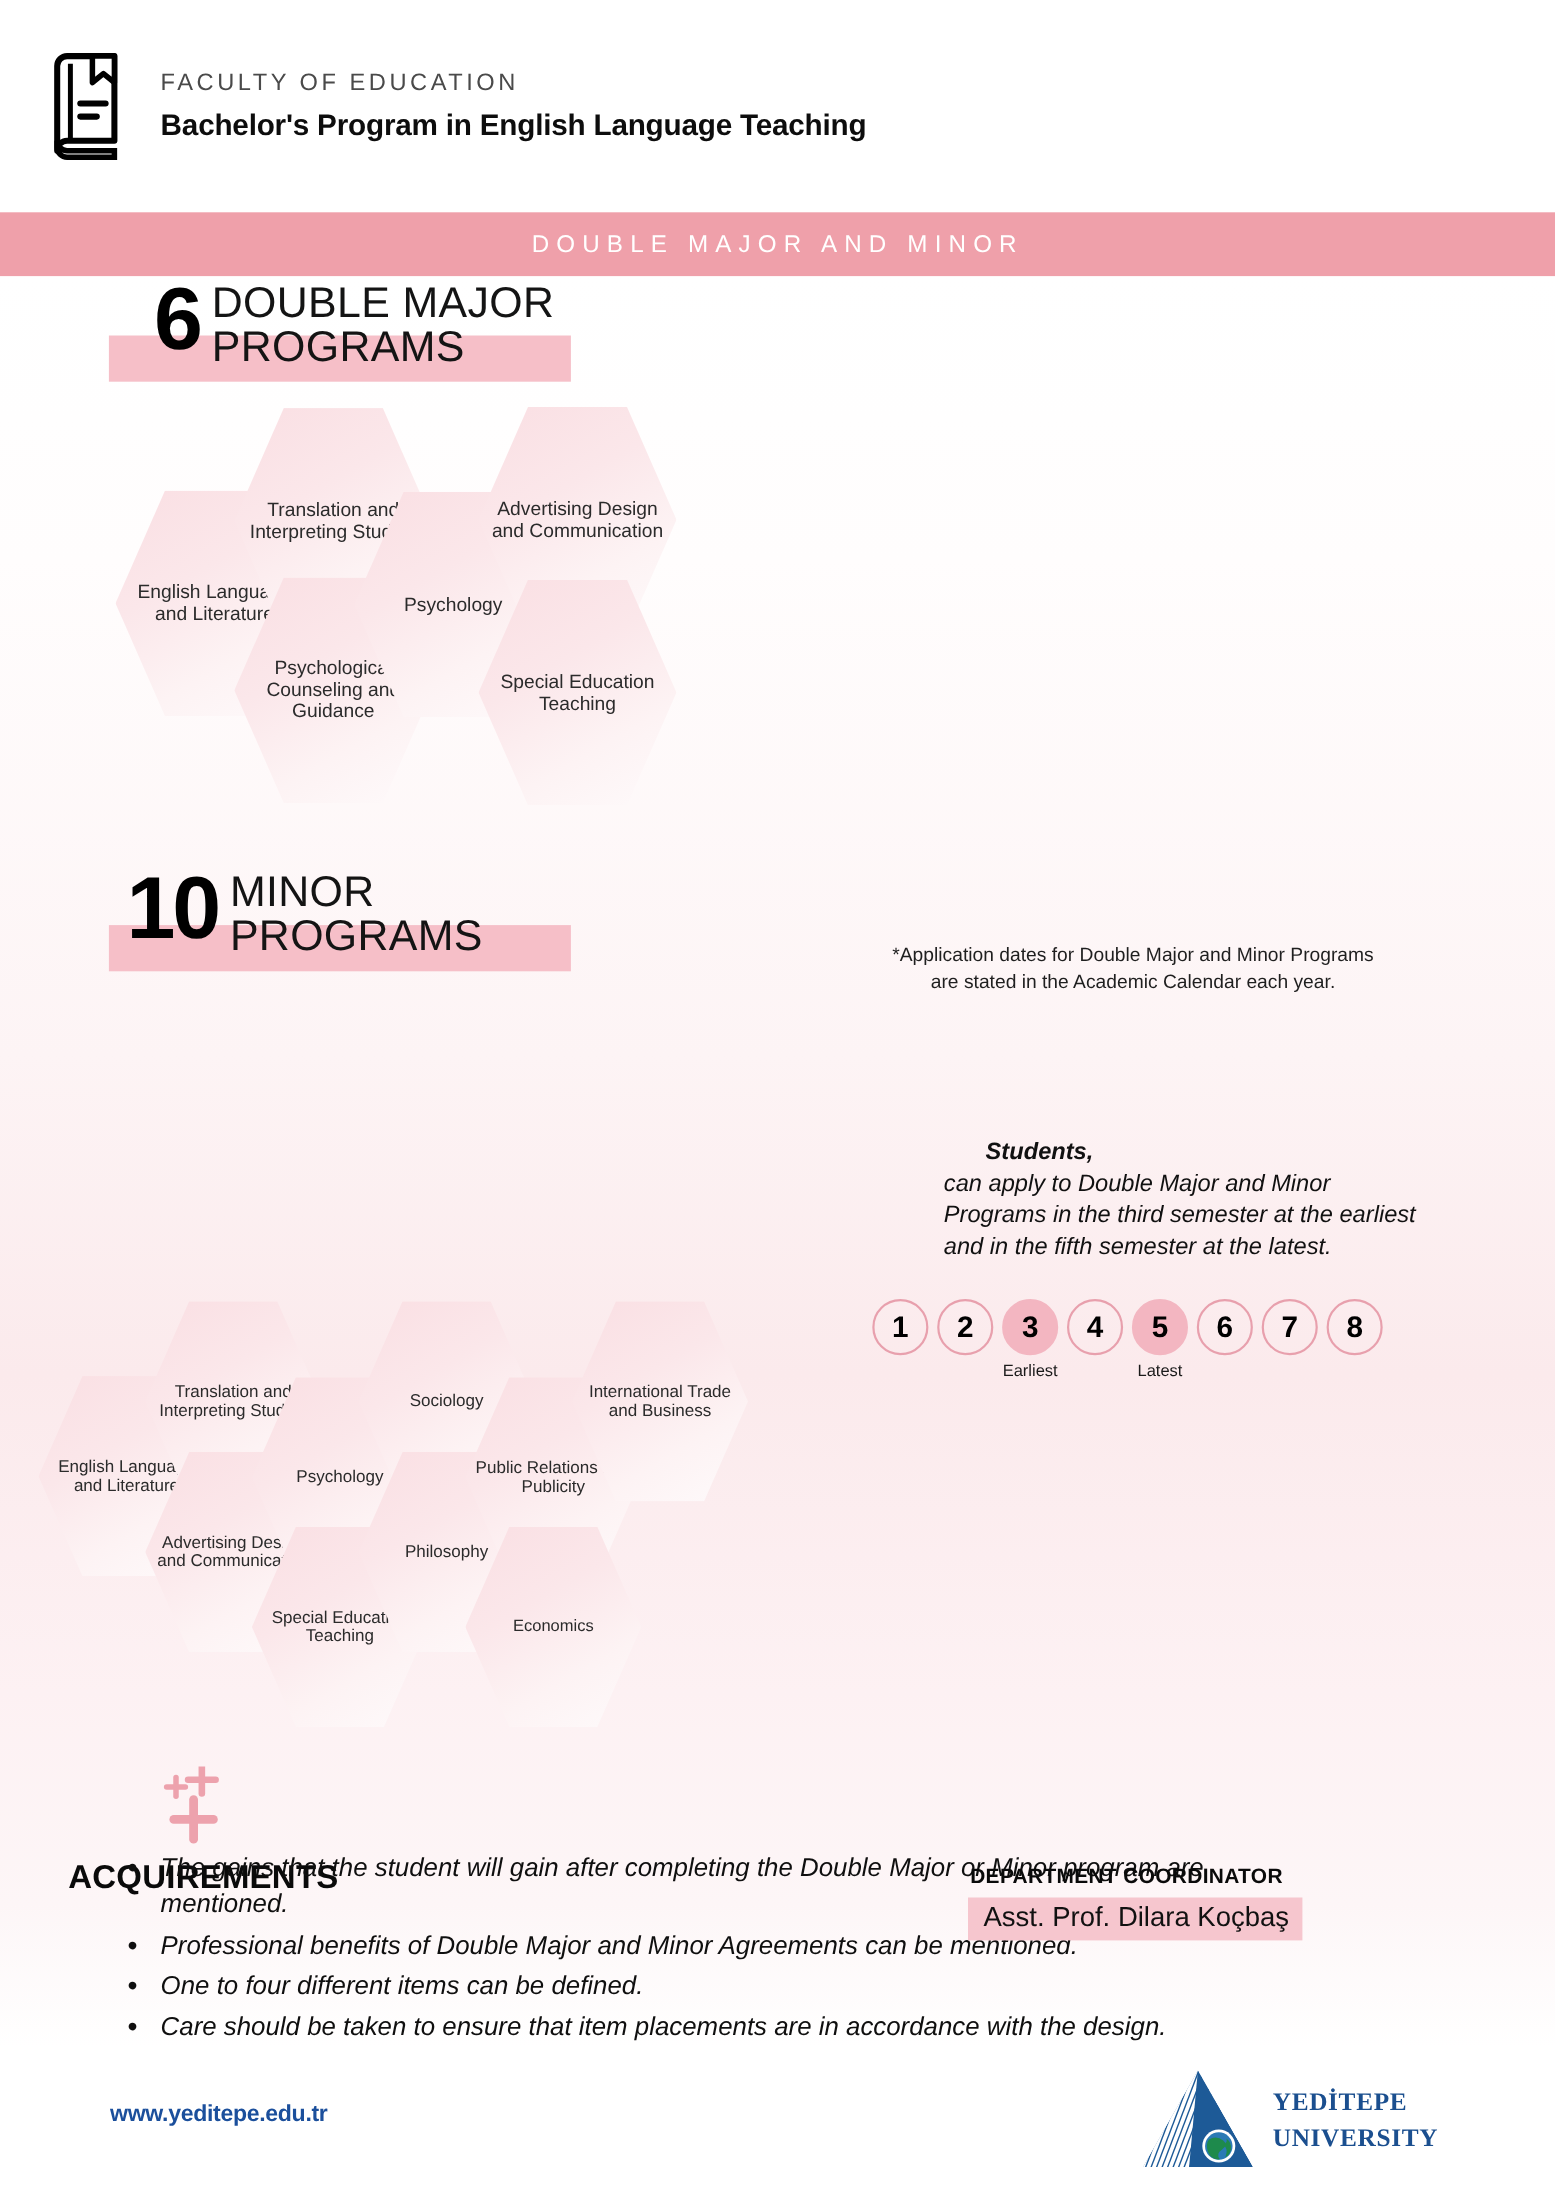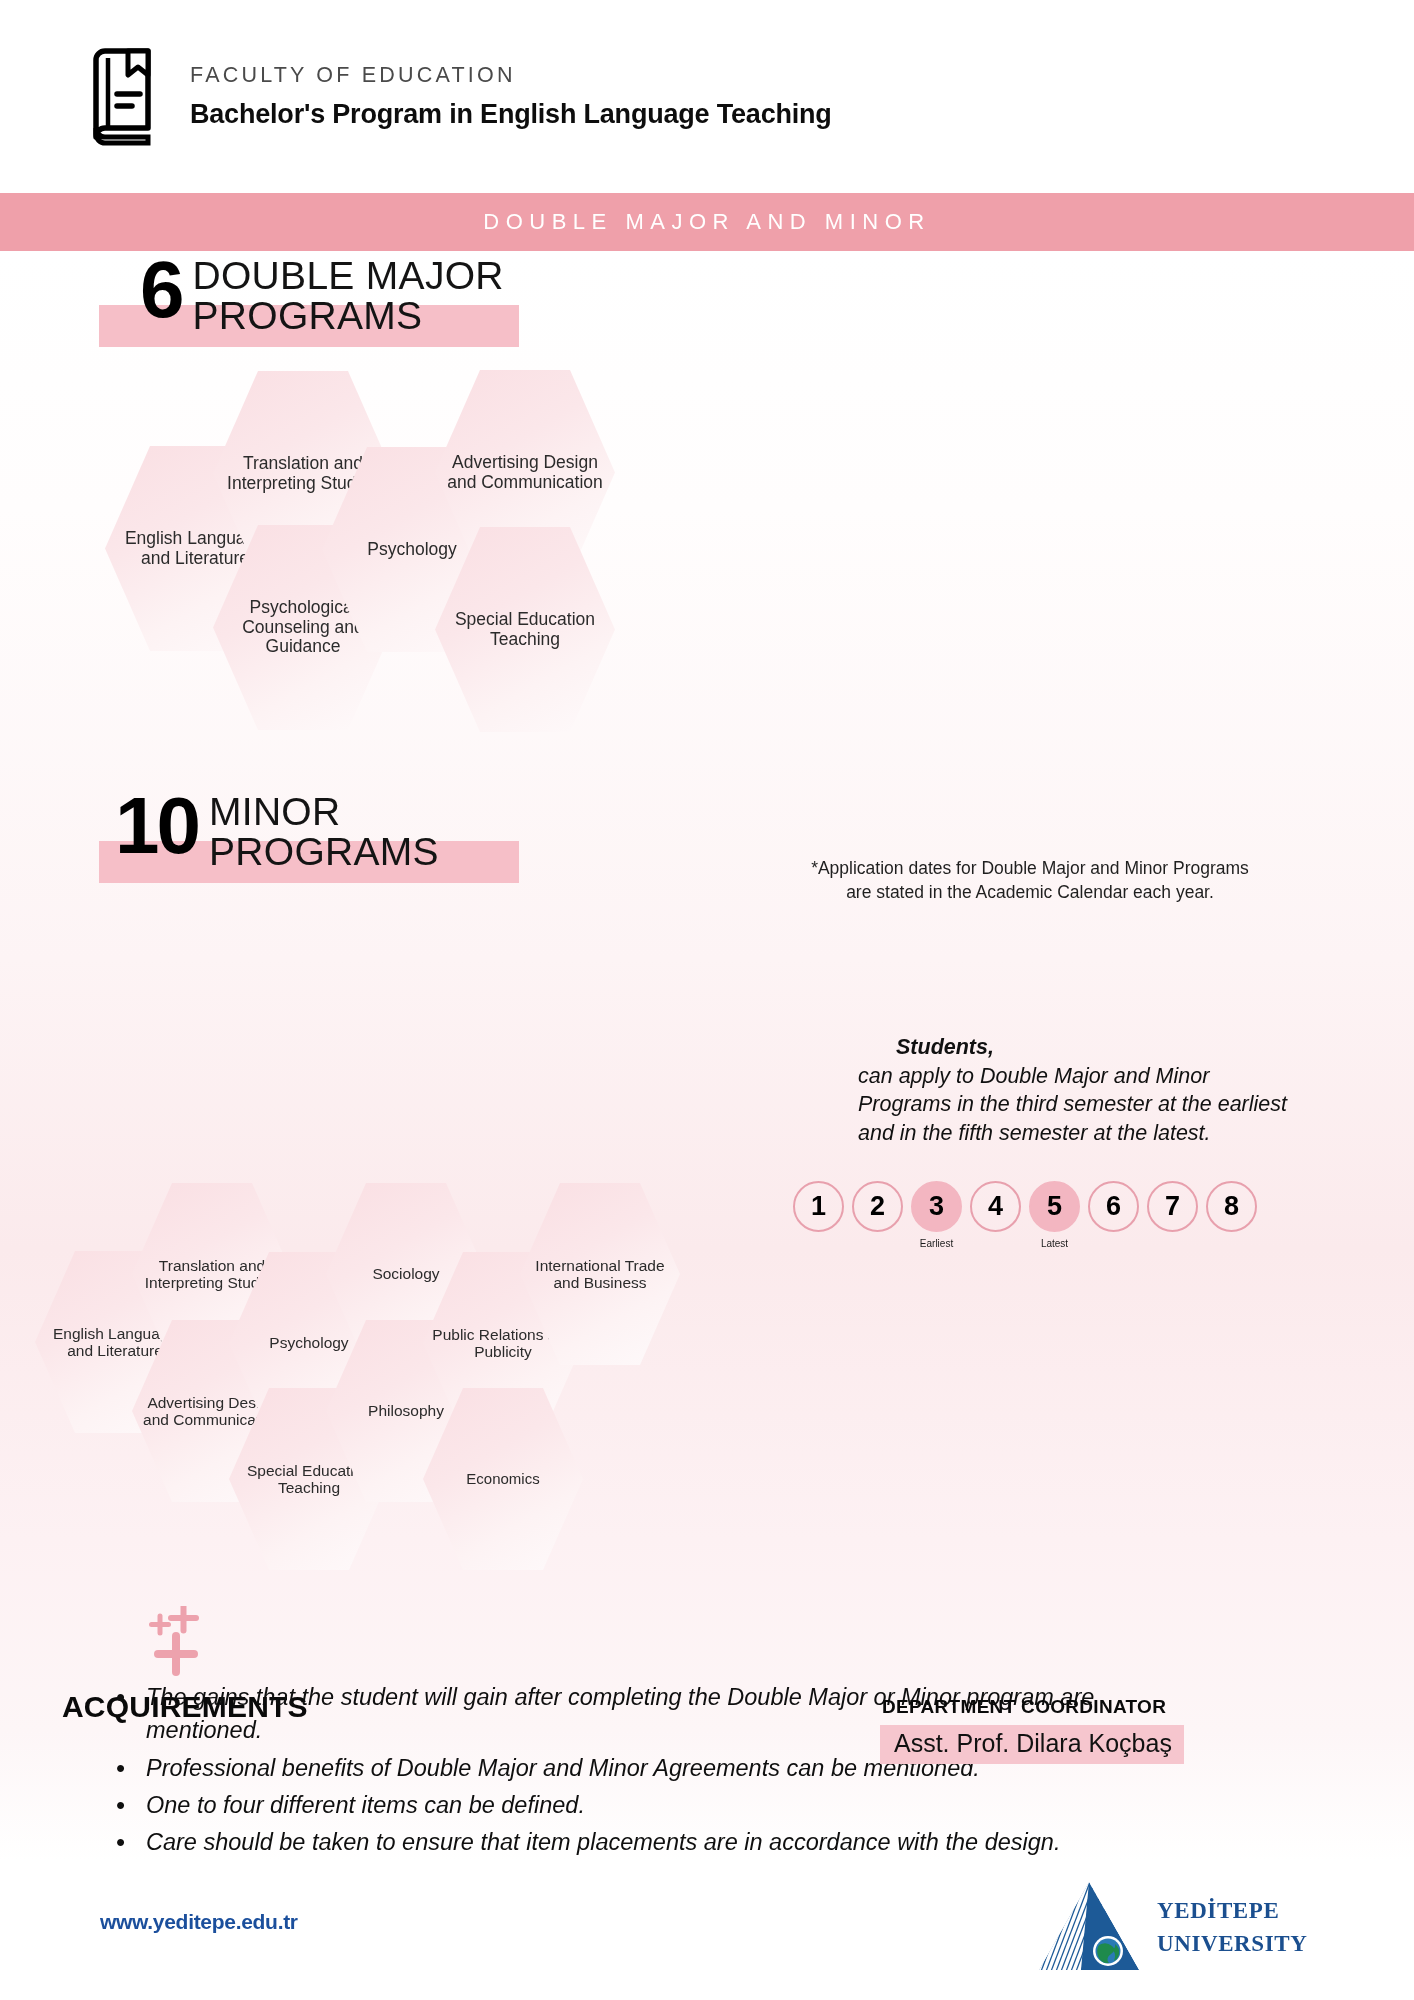--- a/index.html
+++ b/index.html
@@ -12,21 +12,21 @@
     position: relative;
     overflow: hidden;
   }
 
   
   .header {
     height: 193px;
     background: #ffffff;
     display: flex;
     align-items: center;
-    padding-left: 86px;
+    padding-left: 42px;
     position: relative;
     z-index: 5;
   }
   .book-icon { width: 72px; height: 98px; flex: 0 0 auto; }
   .header-text { margin-left: 32px; }
   .faculty-line {
     font-size: 21.5px;
     letter-spacing: 3.2px;
     color: #4a4a4a;
     font-weight: 400;
@@ -159,21 +159,21 @@
     font-size: 27px; font-weight: bold; color: #000;
     background: transparent;
     position: relative;
   }
   .circ.active { background: #f3b6c1; border-color: #f3b6c1; }
   .circ .sublabel {
     position: absolute;
     top: 55px;
     left: 50%;
     transform: translateX(-50%);
-    font-size: 10px;
+    font-size: 15px;
     font-weight: 400;
     color: #1a1a1a;
     white-space: nowrap;
   }
 
   
   .acq-head {
     position: absolute;
     display: flex;
     align-items: center;

